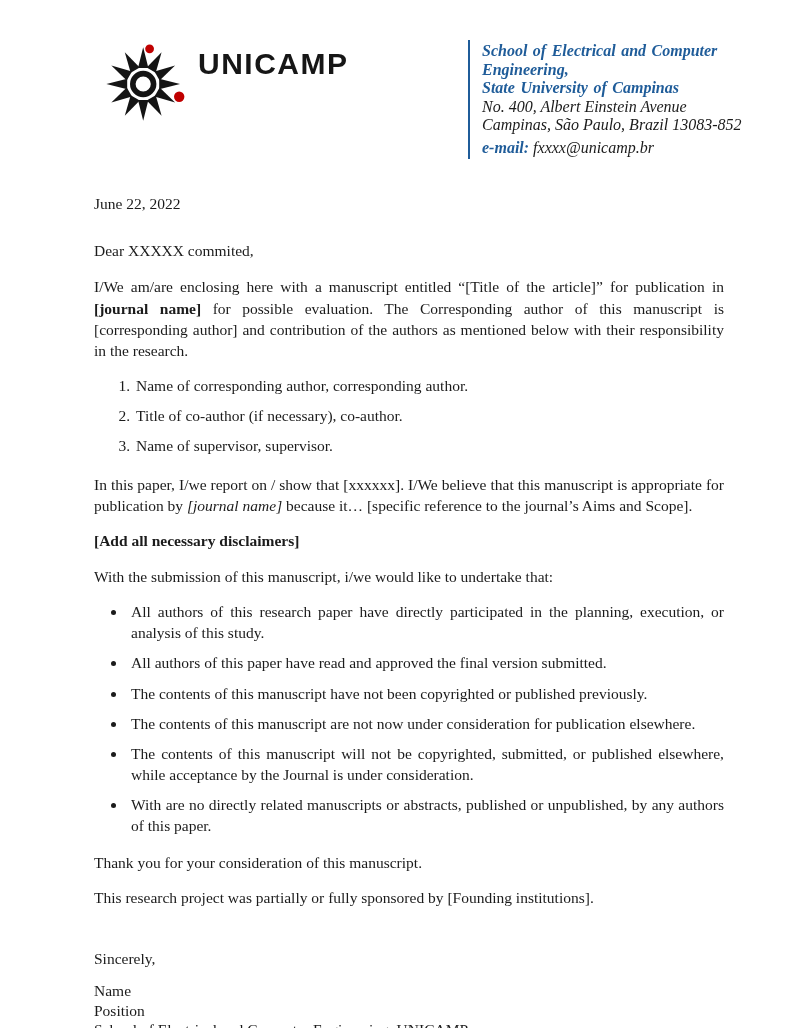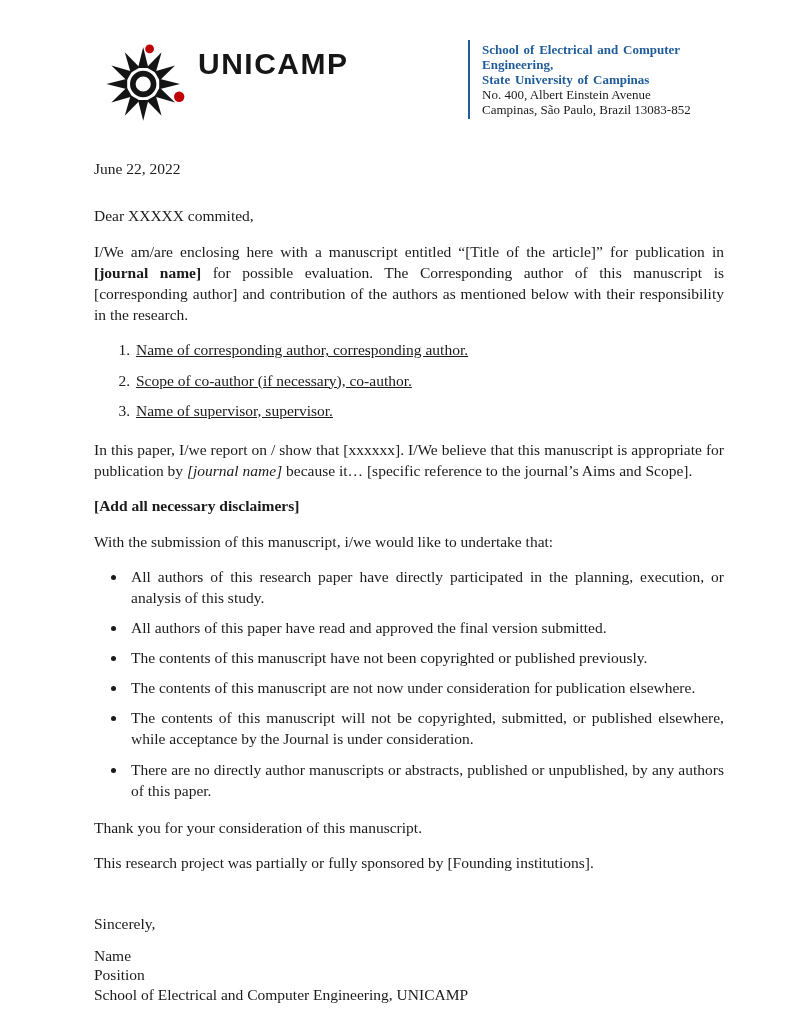--- a/index.html
+++ b/index.html
@@ -42,41 +42,42 @@
     font-weight:bold;
     font-size:30px;
     letter-spacing:1.5px;
     color:#161616;
   }
   .addr{
     margin-left:auto;
     width:256px;
     border-left:2px solid var(--accent);
     padding-left:12px;
-    font-size:13px;
+    font-size:16px;
     line-height:1.16;
     padding-top:2px;
     padding-bottom:2px;
+    font-style:italic;
   }
   .addr-line{white-space:nowrap;}
   .addr-line.blue{
     color:var(--accent);
     font-weight:bold;
     word-spacing:1.5px;
   }
   .addr-line.email{margin-top:4px;}
   .email-label{color:var(--accent);font-weight:bold;}
   
   .date{margin:30px 0 26px;}
   .salutation{margin:8px 0 15px;}
   p.para{margin:0 0 14px;text-align:justify;}
   .b{font-weight:bold;}
   .i{font-style:italic;}
   ol.numbered{margin:4px 0 18px;padding-left:40px;}
-  ol.numbered li{margin-bottom:9px;padding-left:2px;text-decoration:underline;}
+  ol.numbered li{margin-bottom:9px;padding-left:2px;}
   ul.bullets{margin:14px 0 16px;padding-left:33px;}
   ul.bullets li{margin-bottom:9px;padding-left:4px;text-align:justify;}
   .disclaimer{font-weight:bold;margin:2px 0 15px;}
   .sponsor{margin:16px 0 0;}
   .thanks{margin:45px 0 0;}
   .closing{margin:40px 0 12px;}
   .signature{line-height:1.26;}
   .signature div{margin:0;}
 </style>
 </head>
@@ -110,48 +111,52 @@
       </svg>
       <span class="wordmark">UNICAMP</span>
     </div>
 
     <div class="addr">
       <div class="addr-line blue">School of Electrical and Computer</div>
       <div class="addr-line blue">Engineering,</div>
       <div class="addr-line blue">State University of Campinas</div>
       <div class="addr-line">No. 400, Albert Einstein Avenue</div>
       <div class="addr-line">Campinas, São Paulo, Brazil 13083-852</div>
+      <div class="addr-line email">
+        <span class="email-label">e-mail:</span>
+        <span>fxxxx@unicamp.br</span>
+      </div>
     </div>
   </div>
 
   <div class="date">June 22, 2022</div>
 
   <div class="salutation">Dear XXXXX commited,</div>
 
   <p class="para"><span>I/We am/are enclosing here with a manuscript entitled “[Title of the article]” for publication in </span><span class="b">[journal name]</span><span> for possible evaluation.  The Corresponding author of this manuscript is [corresponding author] and contribution of the authors as mentioned below with their responsibility in the research.</span></p>
 
   <ol class="numbered">
     <li>Name of corresponding author, corresponding author.</li>
-    <li>Scope of co-author (if necessary), co-author.</li>
+    <li>Title of co-author (if necessary), co-author.</li>
     <li>Name of supervisor, supervisor.</li>
   </ol>
 
   <p class="para"><span>In this paper, I/we report on / show that [xxxxxx].  I/We believe that this manuscript is appropriate for publication by </span><span class="i">[journal name]</span><span> because it… [specific reference to the journal’s Aims and Scope].</span></p>
 
   <div class="disclaimer">[Add all necessary disclaimers]</div>
 
   <p class="para">With the submission of this manuscript, i/we would like to undertake that:</p>
 
   <ul class="bullets">
     <li>All authors of this research paper have directly participated in the planning, execution, or analysis of this study.</li>
     <li>All authors of this paper have read and approved the final version submitted.</li>
     <li>The contents of this manuscript have not been copyrighted or published previously.</li>
     <li>The contents of this manuscript are not now under consideration for publication elsewhere.</li>
     <li>The contents of this manuscript will not be copyrighted, submitted, or published elsewhere, while acceptance by the Journal is under consideration.</li>
-    <li>There are no directly author manuscripts or abstracts, published or unpublished, by any authors of this paper.</li>
+    <li>With are no directly related manuscripts or abstracts, published or unpublished, by any authors of this paper.</li>
   </ul>
 
   <p class="para thanks">Thank you for your consideration of this manuscript.</p>
 
   <p class="para sponsor">This research project was partially or fully sponsored by [Founding institutions].</p>
 
   <div class="closing">Sincerely,</div>
 
   <div class="signature">
     <div>Name</div>

